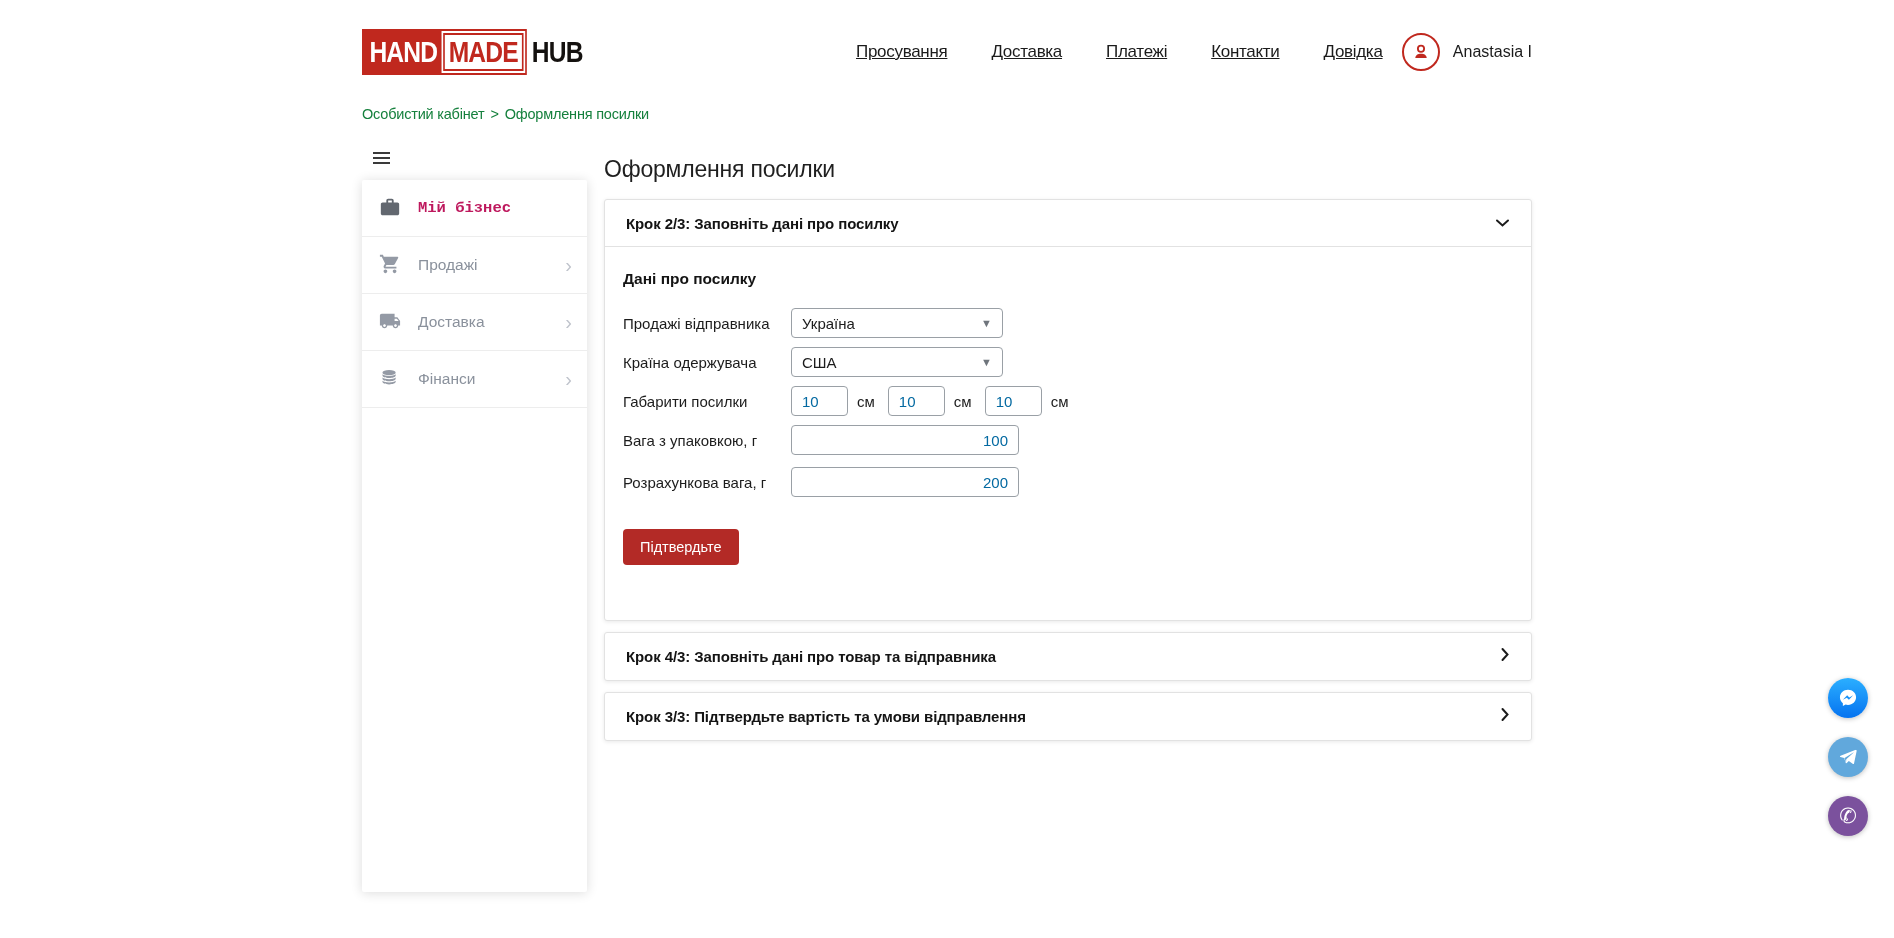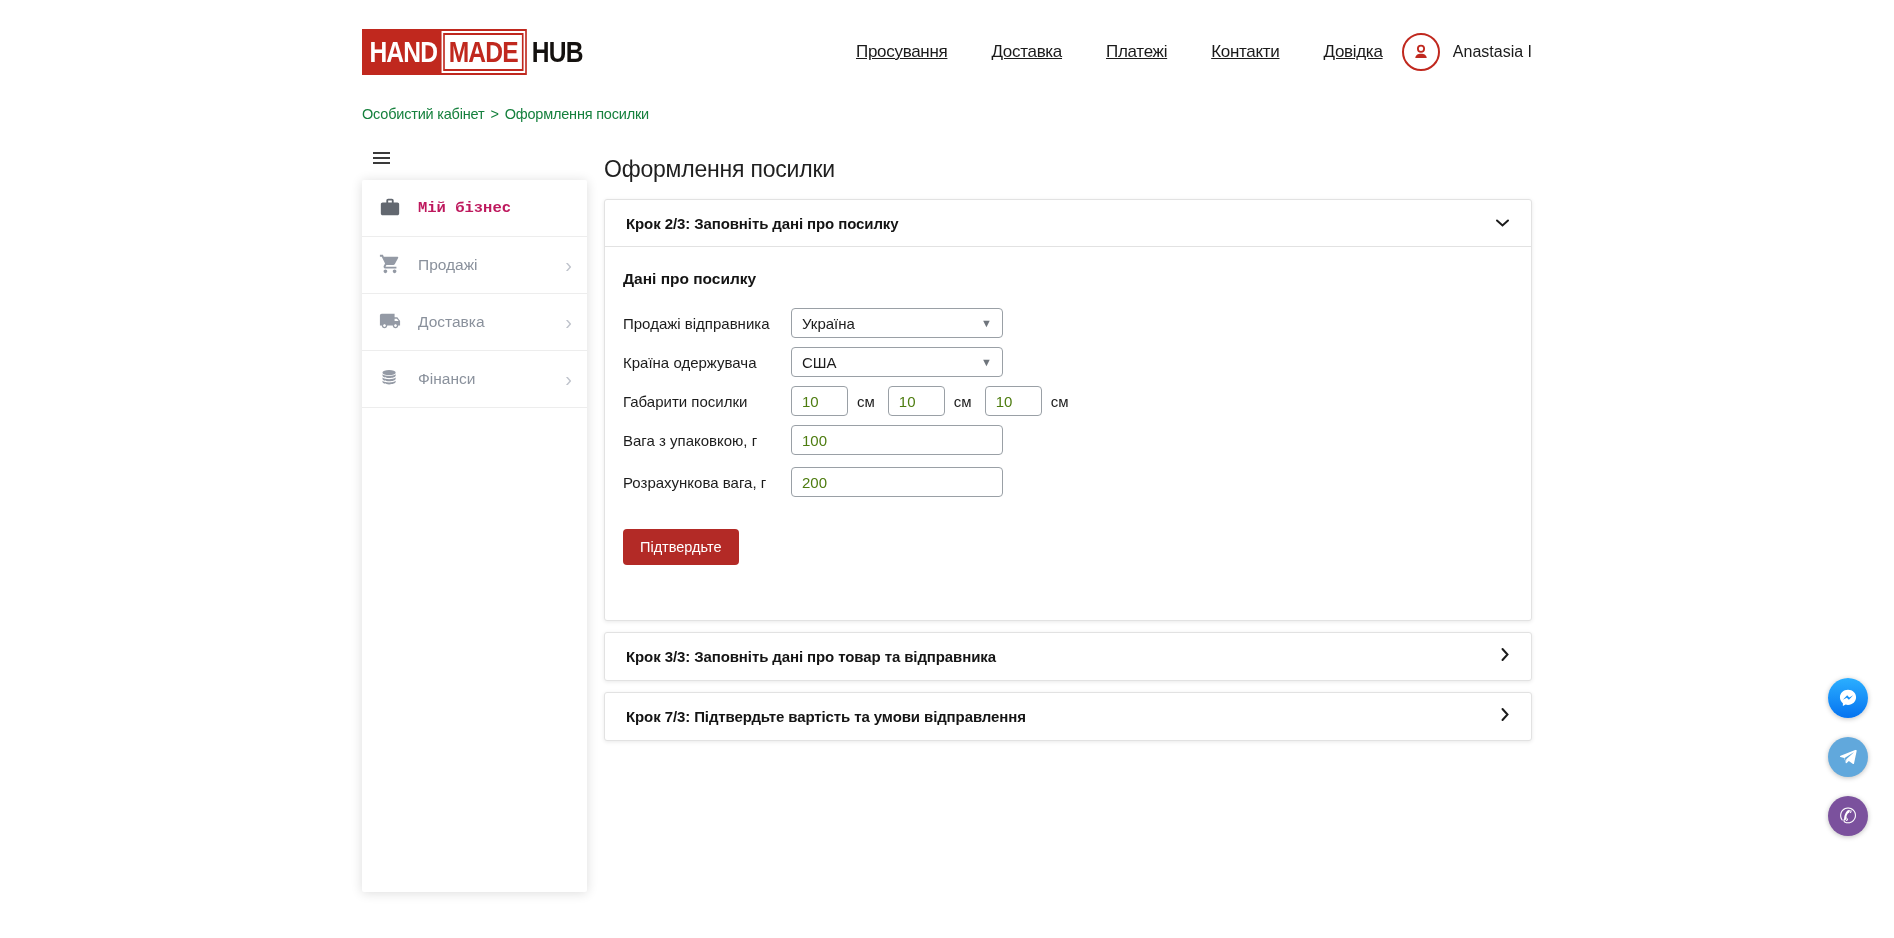--- a/index.html
+++ b/index.html
@@ -57,23 +57,23 @@
   .step-body { border-top: 1px solid #e2e2e2; padding: 23px 24px 55px 18px; }
   .section-title { font-size: 15.5px; font-weight: 700; margin-bottom: 20px; color: #141414; }
   .form-row { display: flex; align-items: center; margin-bottom: 9px; }
   .form-row.spaced { margin-bottom: 12px; }
   .form-label { width: 168px; flex: 0 0 168px; font-size: 15px; color: #1c1c1c; }
   .selectbox { width: 212px; height: 30px; border: 1px solid #9aa0a6; border-radius: 4px;
                display: flex; align-items: center; padding: 0 10px; cursor: pointer; background: #fff; }
   .selectbox .sel-value { font-size: 15px; color: #1c1c1c; }
   .selectbox .caret { margin-left: auto; color: #6f757c; font-size: 11px; }
   .txt-input { height: 30px; border: 1px solid #9aa0a6; border-radius: 4px; font-size: 15px;
-               color: #4d7c0f; padding: 0 10px; font-family: "Liberation Sans", sans-serif; background:#fff; }
+               color: #0369a1; padding: 0 10px; font-family: "Liberation Sans", sans-serif; background:#fff; }
   .dim-input { width: 57px; }
-  .w-input { width: 212px; }
+  .w-input { width: 228px; text-align: right; }
   .unit { font-size: 15px; color: #1c1c1c; margin: 0 13px 0 9px; }
   .calc-btn { margin-top: 20px; background: var(--button-red); color: #fff; border: none;
               border-radius: 4px; font-size: 14.5px; padding: 10px 17px; cursor: pointer;
               font-family: "Liberation Sans", sans-serif; }
 
   
   .social { position: fixed; right: 26px; top: 678px; display: flex; flex-direction: column; gap: 19px; }
   .social-btn { width: 40px; height: 40px; border-radius: 50%; display: flex; align-items: center;
                 justify-content: center; cursor: pointer; box-shadow: 0 1px 5px rgba(0,0,0,.25); }
   .social-btn.messenger { background: linear-gradient(180deg, #2BAFFF 0%, #0573F0 100%); }
@@ -217,32 +217,32 @@
             <span class="form-label">Розрахункова вага, г</span>
             <input class="txt-input w-input" value="200" style="">
           </div>
 
           <button class="calc-btn">Підтвердьте</button>
         </div>
       </section>
 
       <section class="step-card">
         <div class="step-header">
-          <span class="step-title">Крок 3/3: Заповніть дані про товар та відправника</span>
+          <span class="step-title">Крок 4/3: Заповніть дані про товар та відправника</span>
           <span class="step-chevron">
             <svg width="10" height="15" viewBox="0 0 10 15" fill="none">
                 <path d="M2.5 2 L7.5 7.5 L2.5 13" stroke-width="2" stroke-linecap="round"></path>
               </svg>
           </span>
         </div>
       </section>
 
       <section class="step-card">
         <div class="step-header">
-          <span class="step-title">Крок 7/3: Підтвердьте вартість та умови відправлення</span>
+          <span class="step-title">Крок 3/3: Підтвердьте вартість та умови відправлення</span>
           <span class="step-chevron">
             <svg width="10" height="15" viewBox="0 0 10 15" fill="none">
                 <path d="M2.5 2 L7.5 7.5 L2.5 13" stroke-width="2" stroke-linecap="round"></path>
               </svg>
           </span>
         </div>
       </section>
     </main>
   </div>
 </div>

